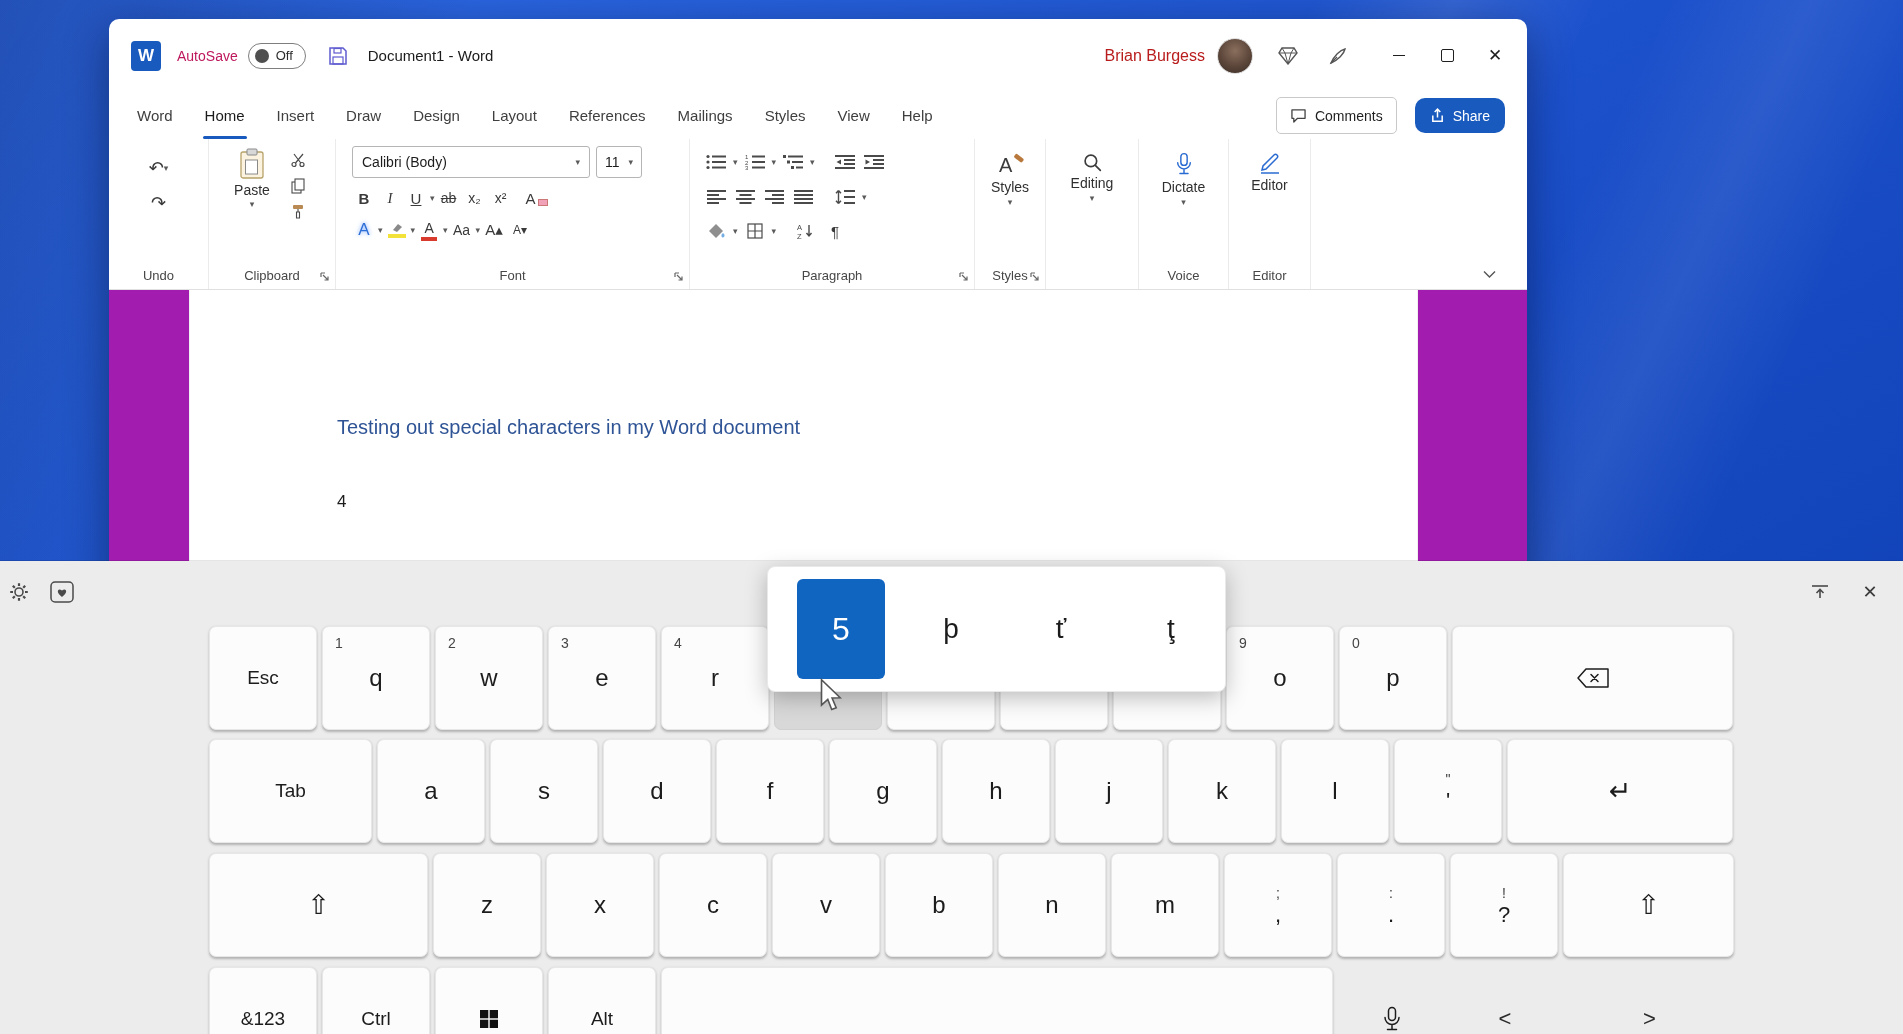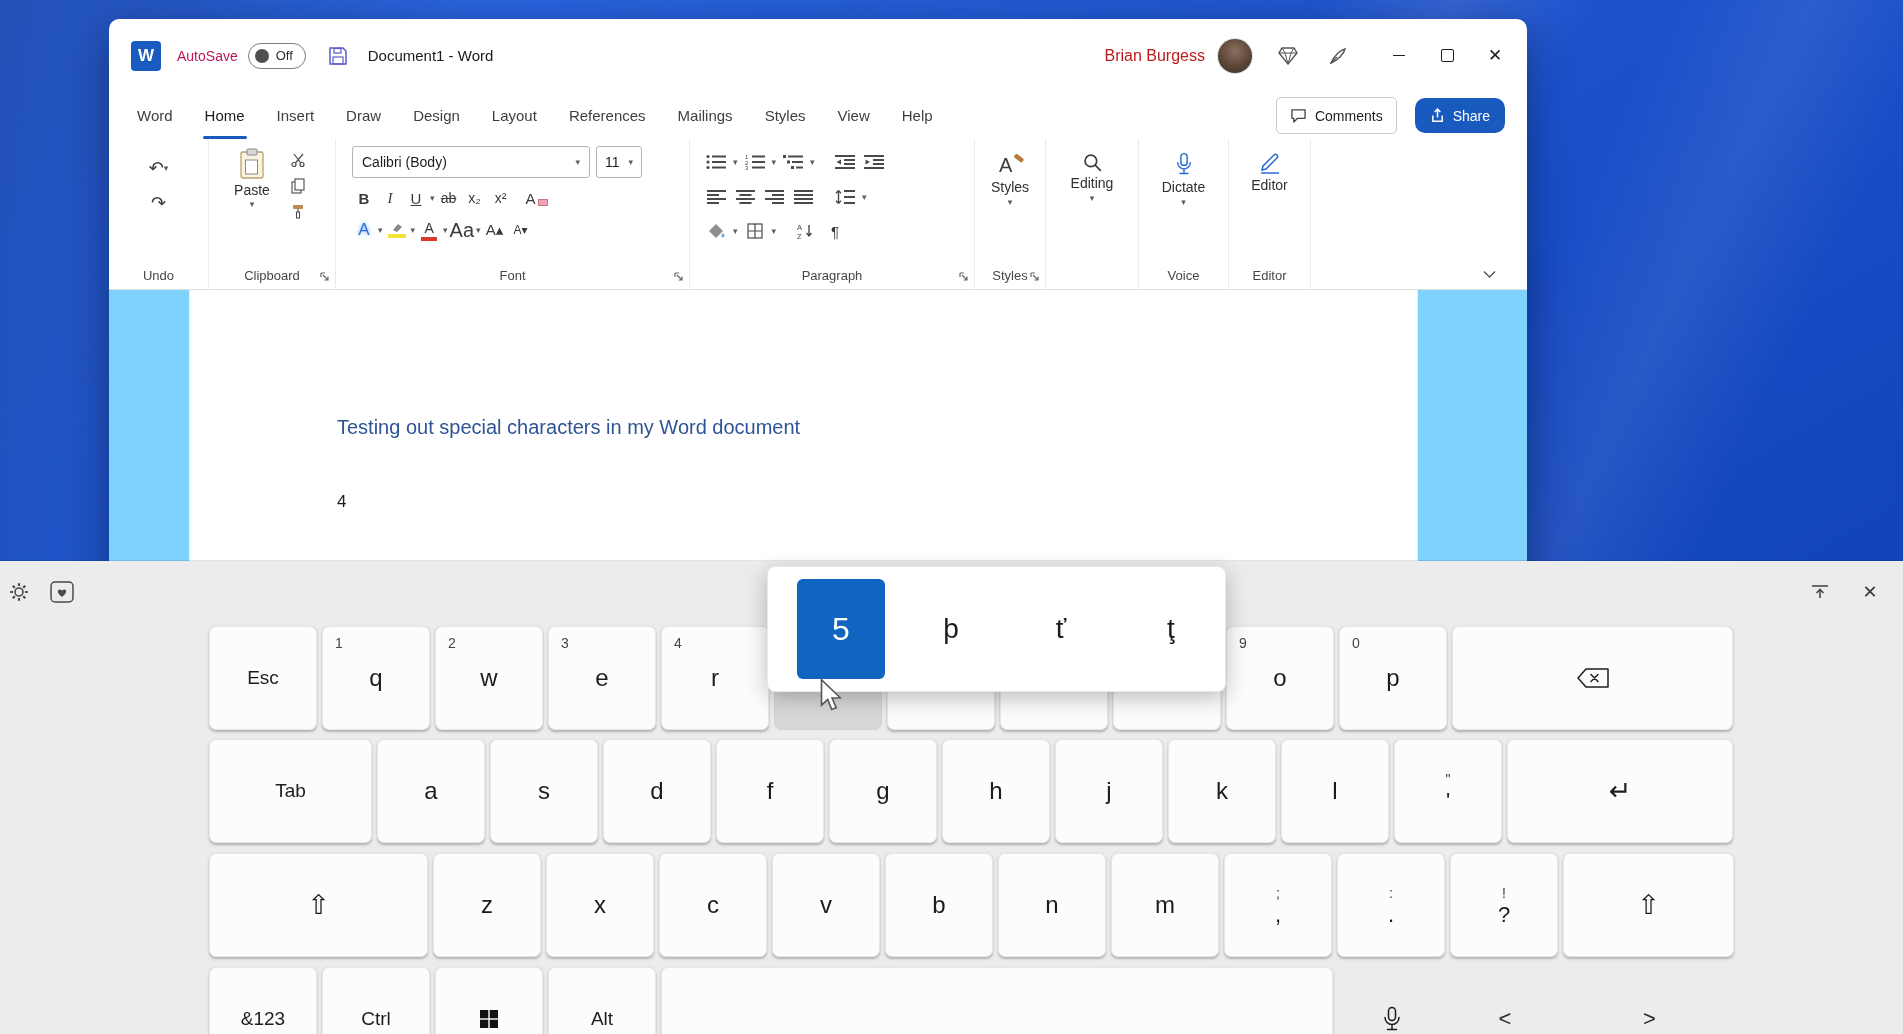--- a/index.html
+++ b/index.html
@@ -85,31 +85,31 @@
   .b{font-weight:bold}.i{font-style:italic;font-family:"Liberation Serif",serif}
   .u{text-decoration:underline}.st{text-decoration:line-through;font-size:14px}
   .sub,.sup{font-size:14px}
   .clr{margin-left:10px;position:relative}
   .eraser{display:block;width:8px;height:5px;background:#f2a2b8;border:1px solid #c77;margin-left:2px;margin-top:8px}
   .fx{color:#2e6fd6;text-shadow:0 0 4px rgba(90,150,255,.9);font-size:17px}
   .ic-hl{display:inline-flex;flex-direction:column;align-items:center;gap:1px}
   .ic-hl i{display:block;width:18px;height:4px;background:#f2e23a}
   .fcv{display:inline-flex;flex-direction:column;align-items:center;gap:1px}
   .fcv i{display:block;width:16px;height:4px;background:#d83b2d}
-  .cs{font-size:20px}.smf{font-size:12px}
+  .cs{font-size:14px}.smf{font-size:12px}
   .pr{display:flex;align-items:center;margin-left:14px;gap:5px}
   .pr1{margin-top:10px}.pr2{margin-top:9px}.pr3{margin-top:8px}
   .gap8{width:8px}
   .pg{font-size:15px;color:#3a3a3a}
   .big-btn{display:flex;flex-direction:column;align-items:center;padding-top:13px;gap:3px;
     font-size:14px;color:#2f2f2f;width:100%}
   .rib-collapse{position:absolute;right:30px;bottom:10px;line-height:0}
 
   
-  .doc-area{position:absolute;left:0;right:0;top:271px;bottom:0;background:#7dd3fc;overflow:hidden}
+  .doc-area{position:absolute;left:0;right:0;top:271px;bottom:0;background:#a21caf;overflow:hidden}
   .page{position:absolute;left:80px;width:1227px;top:0;bottom:0;background:#fff;
     border-left:1px solid #f0f0f0;border-right:1px solid #f0f0f0}
   .doc-heading{position:absolute;left:147px;top:126px;font-size:20px;font-weight:500;color:var(--heading,#2f5496)}
   .doc-body{position:absolute;left:147px;top:202px;font-size:17px;color:#1c1c1c}
 
   
   .keyboard{position:absolute;left:0;right:0;top:561px;height:473px;background:var(--kbbg,#ececec);
     z-index:10;overflow:hidden;box-shadow:0 -1px 0 rgba(0,0,0,.10)}
   .kb-tool{position:absolute;top:17px;width:28px;height:28px;display:flex;align-items:center;justify-content:center}
   .kb-gear{left:5px}.kb-emoji{left:48px}.kb-dock{left:1806px}.kb-close{left:1856px;font-size:18px;color:#3c3c3c}

